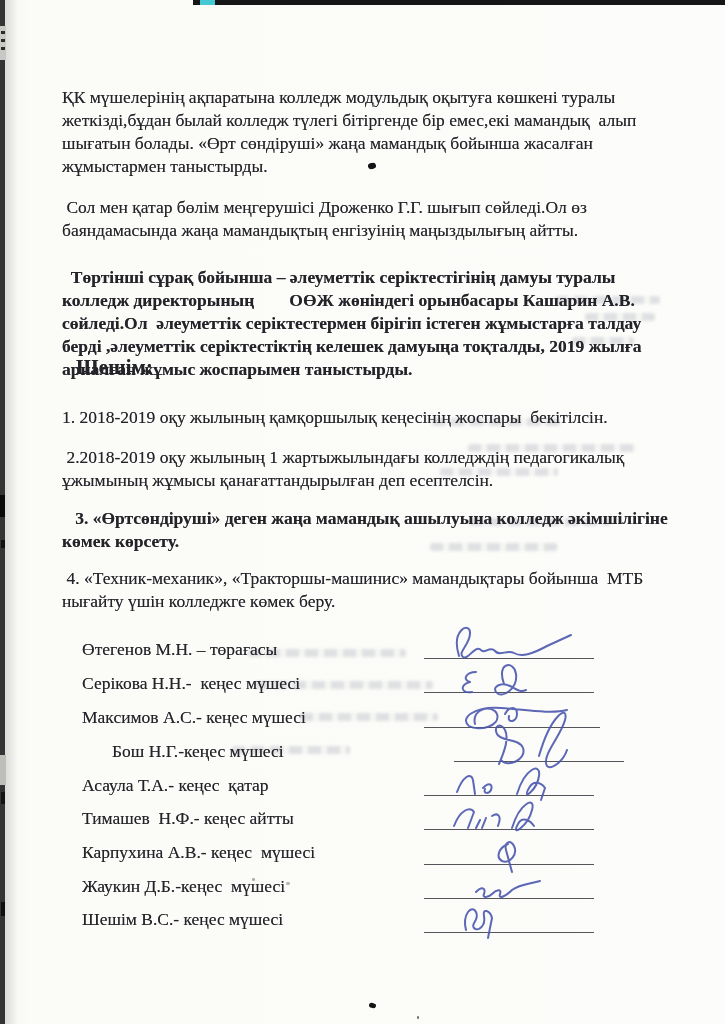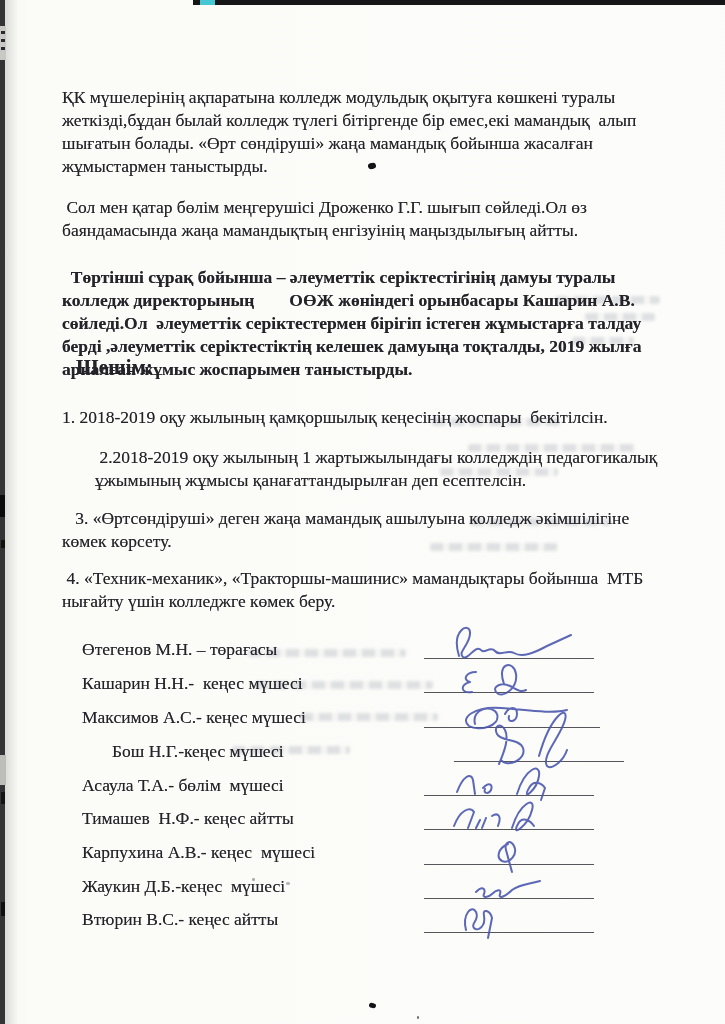--- a/index.html
+++ b/index.html
@@ -85,37 +85,37 @@
 баяндамасында жаңа мамандықтың енгізуінің маңыздылығың айтты.</p>
   <p class="para" style="top:248px;font-weight:bold;">  Төртінші сұрақ бойынша – әлеуметтік серіктестігінің дамуы туралы
 колледж директорының        ОӨЖ жөніндегі орынбасары Кашарин А.В.
 сөйледі.Ол  әлеуметтік серіктестермен бірігіп істеген жұмыстарға талдау
 берді ,әлеуметтік серіктестіктің келешек дамуыңа тоқталды, 2019 жылға
 арналған жұмыс жоспарымен таныстырды.</p>
 
   <div class="decision-heading">Шешім:</div>
 
   <p class="para" style="top:388px;">1. 2018-2019 оқу жылының қамқоршылық кеңесінің жоспары  бекітілсін.</p>
-  <p class="para" style="top:428px;margin-left:33px;"> 2.2018-2019 оқу жылының 1 жартыжылындағы колледждің педагогикалық
+  <p class="para" style="top:428px;"> 2.2018-2019 оқу жылының 1 жартыжылындағы колледждің педагогикалық
 ұжымының жұмысы қанағаттандырылған деп есептелсін.</p>
-  <p class="para" style="top:489px;">   3. «Өртсөндіруші» деген жаңа мамандық ашылуына колледж әкімшілігіне
+  <p class="para" style="top:489px;font-weight:bold;">   3. «Өртсөндіруші» деген жаңа мамандық ашылуына колледж әкімшілігіне
 көмек көрсету.</p>
   <p class="para" style="top:549px;"> 4. «Техник-механик», «Тракторшы-машинис» мамандықтары бойынша  МТБ
 нығайту үшін колледжге көмек беру.</p>
 
   <div class="signer-row" style="top:639px;">
     <span class="signer-label">Өтегенов М.Н. – төрағасы</span>
     <div class="sig-line" style="top:19px;"></div>
     <svg class="sig-svg" style="left:415px;top:-17px;" width="165" height="44" viewBox="0 0 165 44">
       <path d="M28,34 C20,8 38,0 39,10 C40,22 26,30 32,35 C37,39 44,22 50,28 C53,33 59,23 64,29 C69,35 76,27 83,31 C91,36 103,31 116,24 L140,13"></path>
     </svg>
   </div>
 
   <div class="signer-row" style="top:673px;">
-    <span class="signer-label">Кашарин Н.Н.-  кеңес мүшесі</span>
+    <span class="signer-label">Серікова Н.Н.-  кеңес мүшесі</span>
     <div class="sig-line" style="top:19px;"></div>
     <svg class="sig-svg" style="left:430px;top:-13px;" width="120" height="40" viewBox="0 0 120 40">
       <path d="M30,12 C20,12 16,20 24,22 C14,24 14,34 26,32 M58,24 C50,2 68,0 70,14 C72,28 56,40 50,32 C46,26 56,22 64,26 C70,29 74,33 80,30"></path>
     </svg>
   </div>
 
   <div class="signer-row" style="top:707px;">
     <span class="signer-label">Максимов А.С.- кеңес мүшесі</span>
     <div class="sig-line" style="top:20px;width:176px;"></div>
     <svg class="sig-svg" style="left:425px;top:-9px;" width="140" height="40" viewBox="0 0 140 40">
@@ -125,21 +125,21 @@
 
   <div class="signer-row" style="top:741px;margin-left:30px;">
     <span class="signer-label">Бош Н.Г.-кеңес мүшесі</span>
     <div class="sig-line" style="top:20px;"></div>
     <svg class="sig-svg" style="left:425px;top:-41px;" width="140" height="72" viewBox="0 0 140 72">
       <path d="M28,64 C34,50 38,38 34,30 C30,22 22,26 26,34 C30,42 48,38 52,48 C56,60 36,68 30,60 M68,56 C80,14 98,4 94,20 C90,36 70,56 76,66 C80,70 92,62 96,50"></path>
     </svg>
   </div>
 
   <div class="signer-row" style="top:775px;">
-    <span class="signer-label">Асаула Т.А.- бөлім  мүшесі</span>
+    <span class="signer-label">Асаула Т.А.- кеңес  қатар</span>
     <div class="sig-line" style="top:20px;"></div>
     <svg class="sig-svg" style="left:425px;top:-19px;" width="140" height="46" viewBox="0 0 140 46">
       <path d="M16,36 C22,20 30,16 32,24 L34,38 M42,32 C48,26 52,28 50,34 C48,38 42,38 44,33 M76,38 C84,12 100,6 98,20 C96,34 80,46 88,32 C92,24 100,26 104,32 L100,44"></path>
     </svg>
   </div>
 
   <div class="signer-row" style="top:808px;">
     <span class="signer-label">Тимашев  Н.Ф.- кеңес айтты</span>
     <div class="sig-line" style="top:21px;"></div>
     <svg class="sig-svg" style="left:420px;top:-18px;" width="150" height="46" viewBox="0 0 150 46">
@@ -157,21 +157,21 @@
 
   <div class="signer-row" style="top:876px;">
     <span class="signer-label">Жаукин Д.Б.-кеңес  мүшесі</span>
     <div class="sig-line" style="top:22px;"></div>
     <svg class="sig-svg" style="left:430px;top:-12px;" width="130" height="44" viewBox="0 0 130 44">
       <path d="M30,28 C36,22 40,24 38,30 C36,34 42,34 46,30 C50,26 56,24 54,30 C52,36 60,32 66,26 C74,20 84,20 94,17"></path>
     </svg>
   </div>
 
   <div class="signer-row" style="top:909px;">
-    <span class="signer-label">Втюрин В.С.- кеңес айтты</span>
+    <span class="signer-label">Шешім В.С.- кеңес мүшесі</span>
     <div class="sig-line" style="top:23px;"></div>
     <svg class="sig-svg" style="left:420px;top:-13px;" width="110" height="46" viewBox="0 0 110 46">
       <path d="M30,34 C26,18 36,8 40,16 C44,24 34,28 38,32 C42,36 50,30 48,20 C46,12 54,14 56,22 L52,42"></path>
     </svg>
   </div>
 
   <div class="ink-speck" style="left:368px;top:163px;width:8px;height:6px;transform:rotate(-10deg);"></div>
   <div class="ink-speck" style="left:369px;top:1003px;width:7px;height:5px;transform:rotate(12deg);"></div>
   <div class="ink-speck" style="left:417px;top:1016px;width:2px;height:3px;opacity:.6;"></div>
   <div class="ink-speck" style="left:252px;top:878px;width:3px;height:3px;opacity:.35;"></div>

